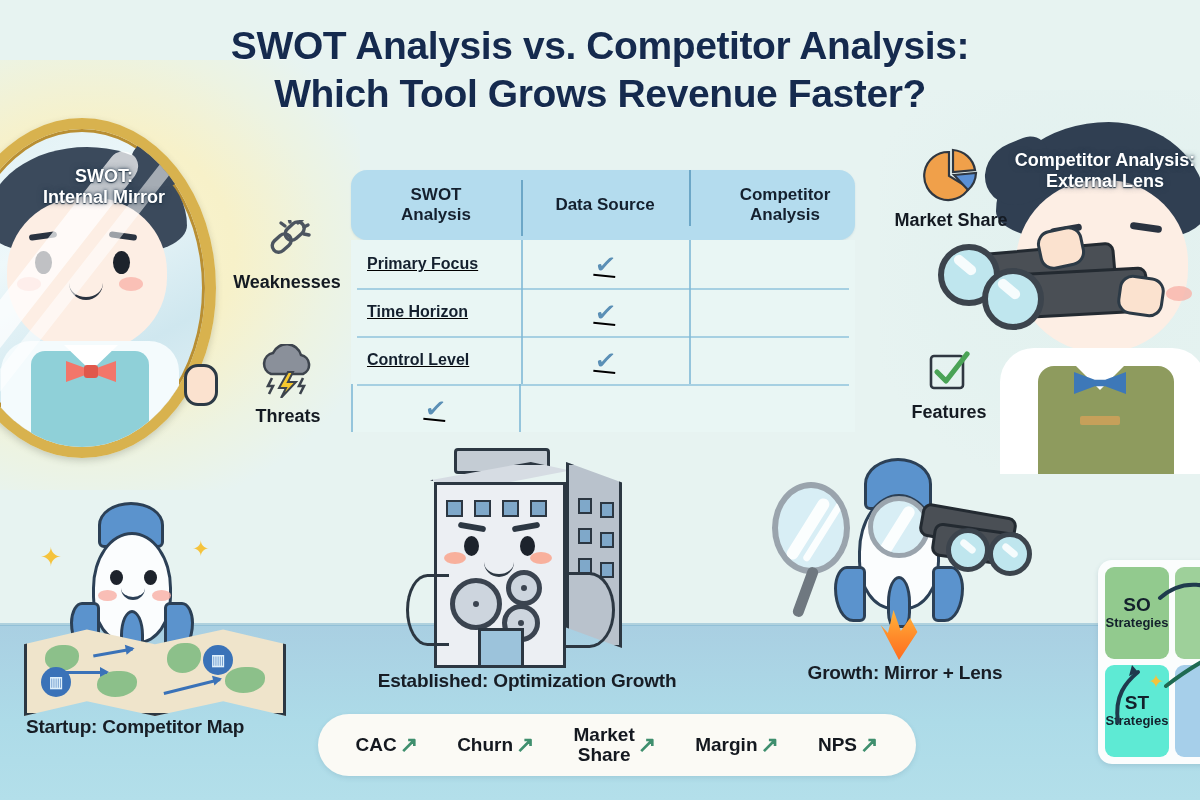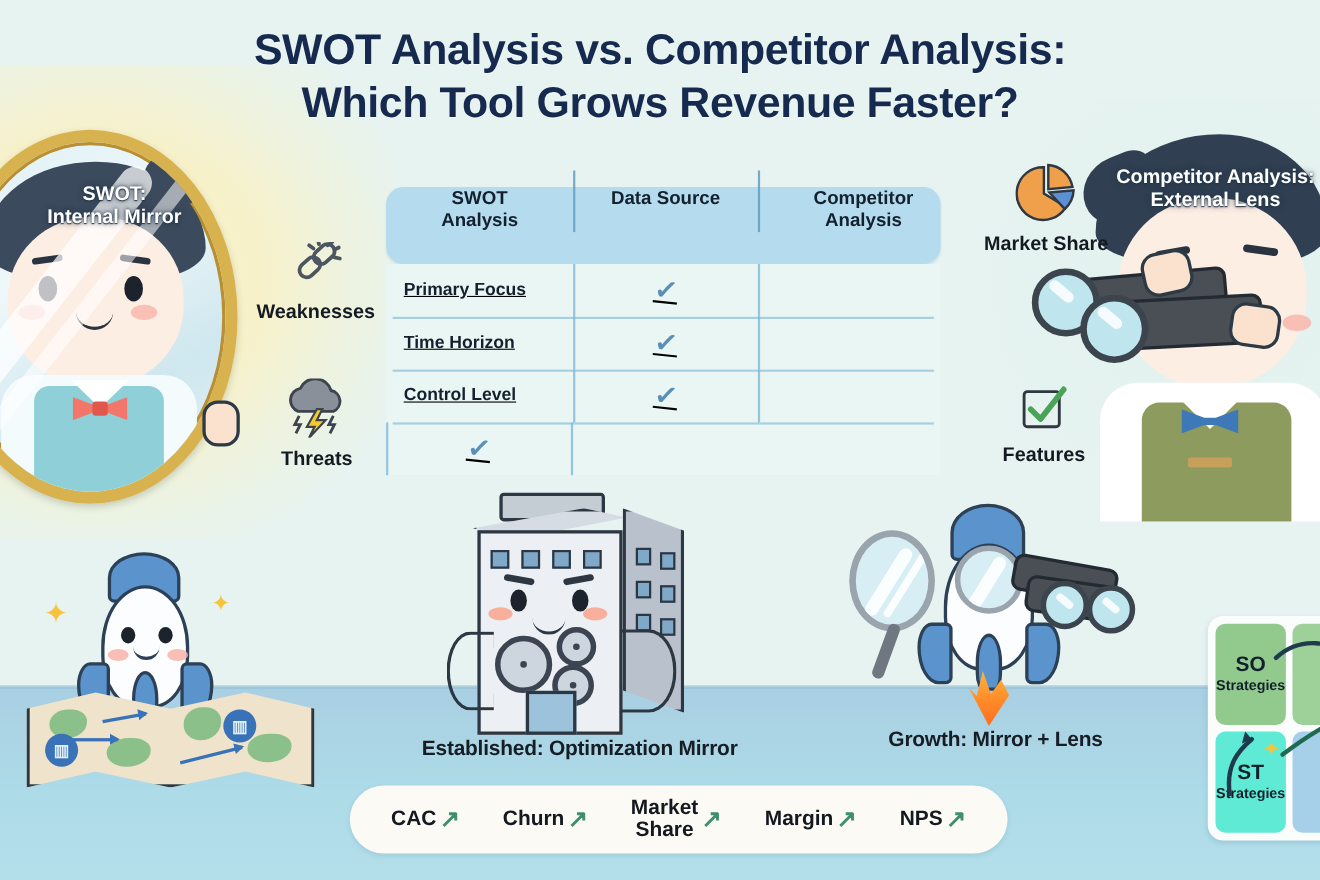--- a/index.html
+++ b/index.html
@@ -21,21 +21,21 @@
   .bg-floor-edge{position:absolute;left:0;right:0;top:623px;height:3px;background:rgba(130,180,205,.55);}
 
   
   .title{position:absolute;left:0;right:0;top:22px;text-align:center;
     color:#152a4e;font-weight:bold;font-size:39px;line-height:1.23;
     letter-spacing:-0.4px;white-space:pre-line;
     text-shadow:0 1px 0 rgba(255,255,255,.6);}
 
   
   .table{position:absolute;left:351px;top:170px;width:504px;}
-  .thead{display:flex;background:#b4dcee;border-radius:16px;height:70px;align-items:flex-start;
+  .thead{display:flex;background:#b4dcee;border-radius:16px;height:70px;align-items:center;
     box-shadow:0 1px 2px rgba(70,120,150,.14);}
   .th{flex:0 0 auto;text-align:center;color:#14202e;font-weight:bold;font-size:17px;line-height:1.2;
     position:relative;}
   .th.c1{width:170px;}
   .th.c2{width:168px;}
   .th.c3{width:192px;}
   .th.c2:before,.th.c3:before{content:"";position:absolute;left:0;top:-15px;height:56px;width:2px;
     background:#5f9dc0;opacity:.85;}
   .tbody{position:relative;background:#e9f6f4;text-decoration:underline;}
   .trow{display:flex;height:48px;align-items:center;position:relative;}
@@ -361,20 +361,21 @@
       <div class="map-land" style="left:18px;top:18px;width:34px;height:26px;"></div>
       <div class="map-land" style="left:70px;top:44px;width:40px;height:26px;"></div>
       <div class="map-land" style="left:140px;top:16px;width:34px;height:30px;"></div>
       <div class="map-land" style="left:198px;top:40px;width:40px;height:26px;"></div>
       <div class="map-arrow" style="left:26px;top:44px;width:54px;"></div>
       <div class="map-arrow" style="left:66px;top:24px;width:40px;transform:rotate(-10deg);"></div>
       <div class="map-arrow" style="left:136px;top:58px;width:58px;transform:rotate(-14deg);"></div>
       <div class="map-pin" style="left:14px;top:40px;">▥</div>
       <div class="map-pin" style="left:176px;top:18px;">▥</div>
     </div>
+    <div class="cap" style="left:-14px;top:224px;width:270px;">Startup: Competitor Map</div>
   </div>
 
   <div class="sc-build">
     <div class="bl-top"></div>
     <div class="bl-roof"></div>
     <div class="bl-side"></div>
     <div class="bl-front"></div>
     <div class="bl-win" style="left:44px;top:52px;width:17px;height:17px;"></div>
     <div class="bl-win" style="left:72px;top:52px;width:17px;height:17px;"></div>
     <div class="bl-win" style="left:100px;top:52px;width:17px;height:17px;"></div>
@@ -391,21 +392,21 @@
     <div class="bl-eye" style="left:118px;top:88px;"></div>
     <div class="bl-cheek" style="left:42px;top:104px;"></div>
     <div class="bl-cheek" style="left:128px;top:104px;"></div>
     <div class="bl-smile"></div>
     <div class="gear" style="left:48px;top:130px;width:52px;height:52px;"></div>
     <div class="gear" style="left:104px;top:122px;width:36px;height:36px;"></div>
     <div class="gear" style="left:100px;top:156px;width:38px;height:38px;"></div>
     <div class="arm" style="left:4px;top:126px;width:40px;height:66px;border-right:none;border-radius:60% 0 0 60%;"></div>
     <div class="arm" style="left:162px;top:124px;width:48px;height:70px;border-left:none;border-radius:0 60% 60% 0;"></div>
     <div class="bl-door"></div>
-    <div class="cap" style="left:-30px;top:222px;width:310px;">Established: Optimization Mirror</div>
+    <div class="cap" style="left:-30px;top:222px;width:310px;">Established: Optimization Growth</div>
   </div>
 
   <div class="sc-growth">
     <div class="mag" style="left:12px;top:12px;">
       <div class="mag-ring">
           <i style="left:24px;top:6px;"></i>
           <i style="left:42px;top:8px;width:7px;"></i>
         </div>
       <div class="mag-handle" style="left:28px;top:84px;"></div>
     </div>

